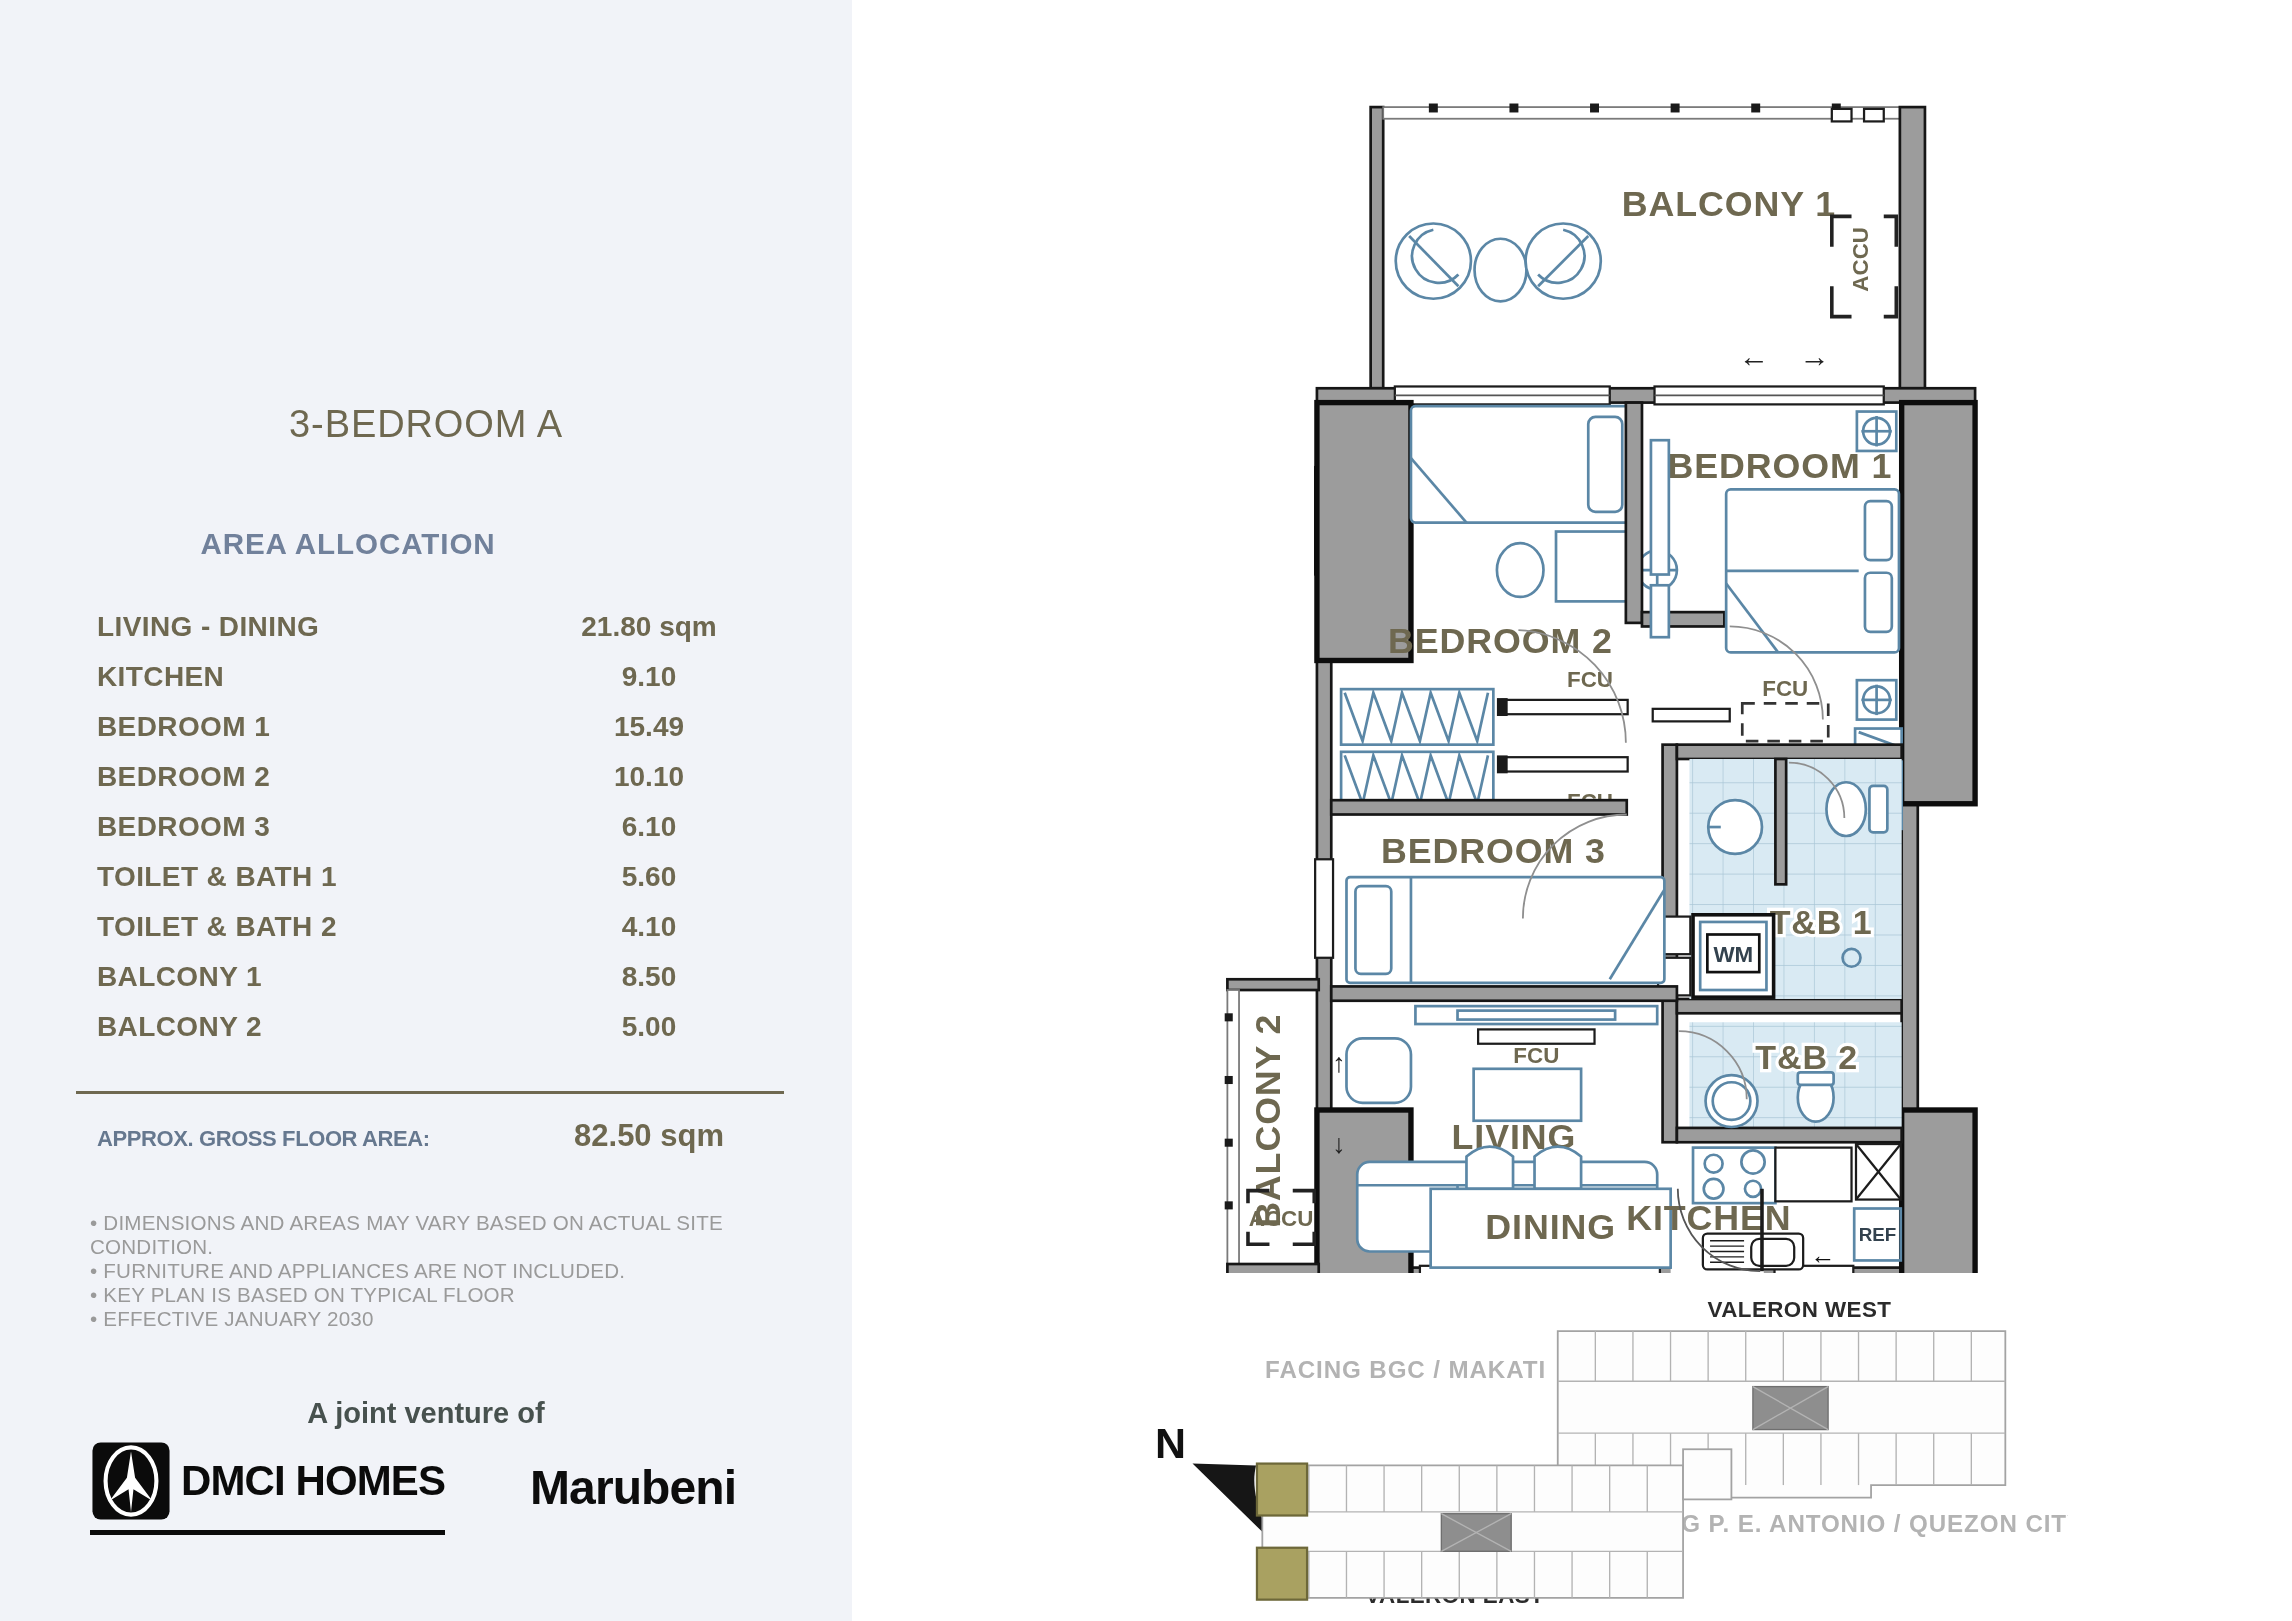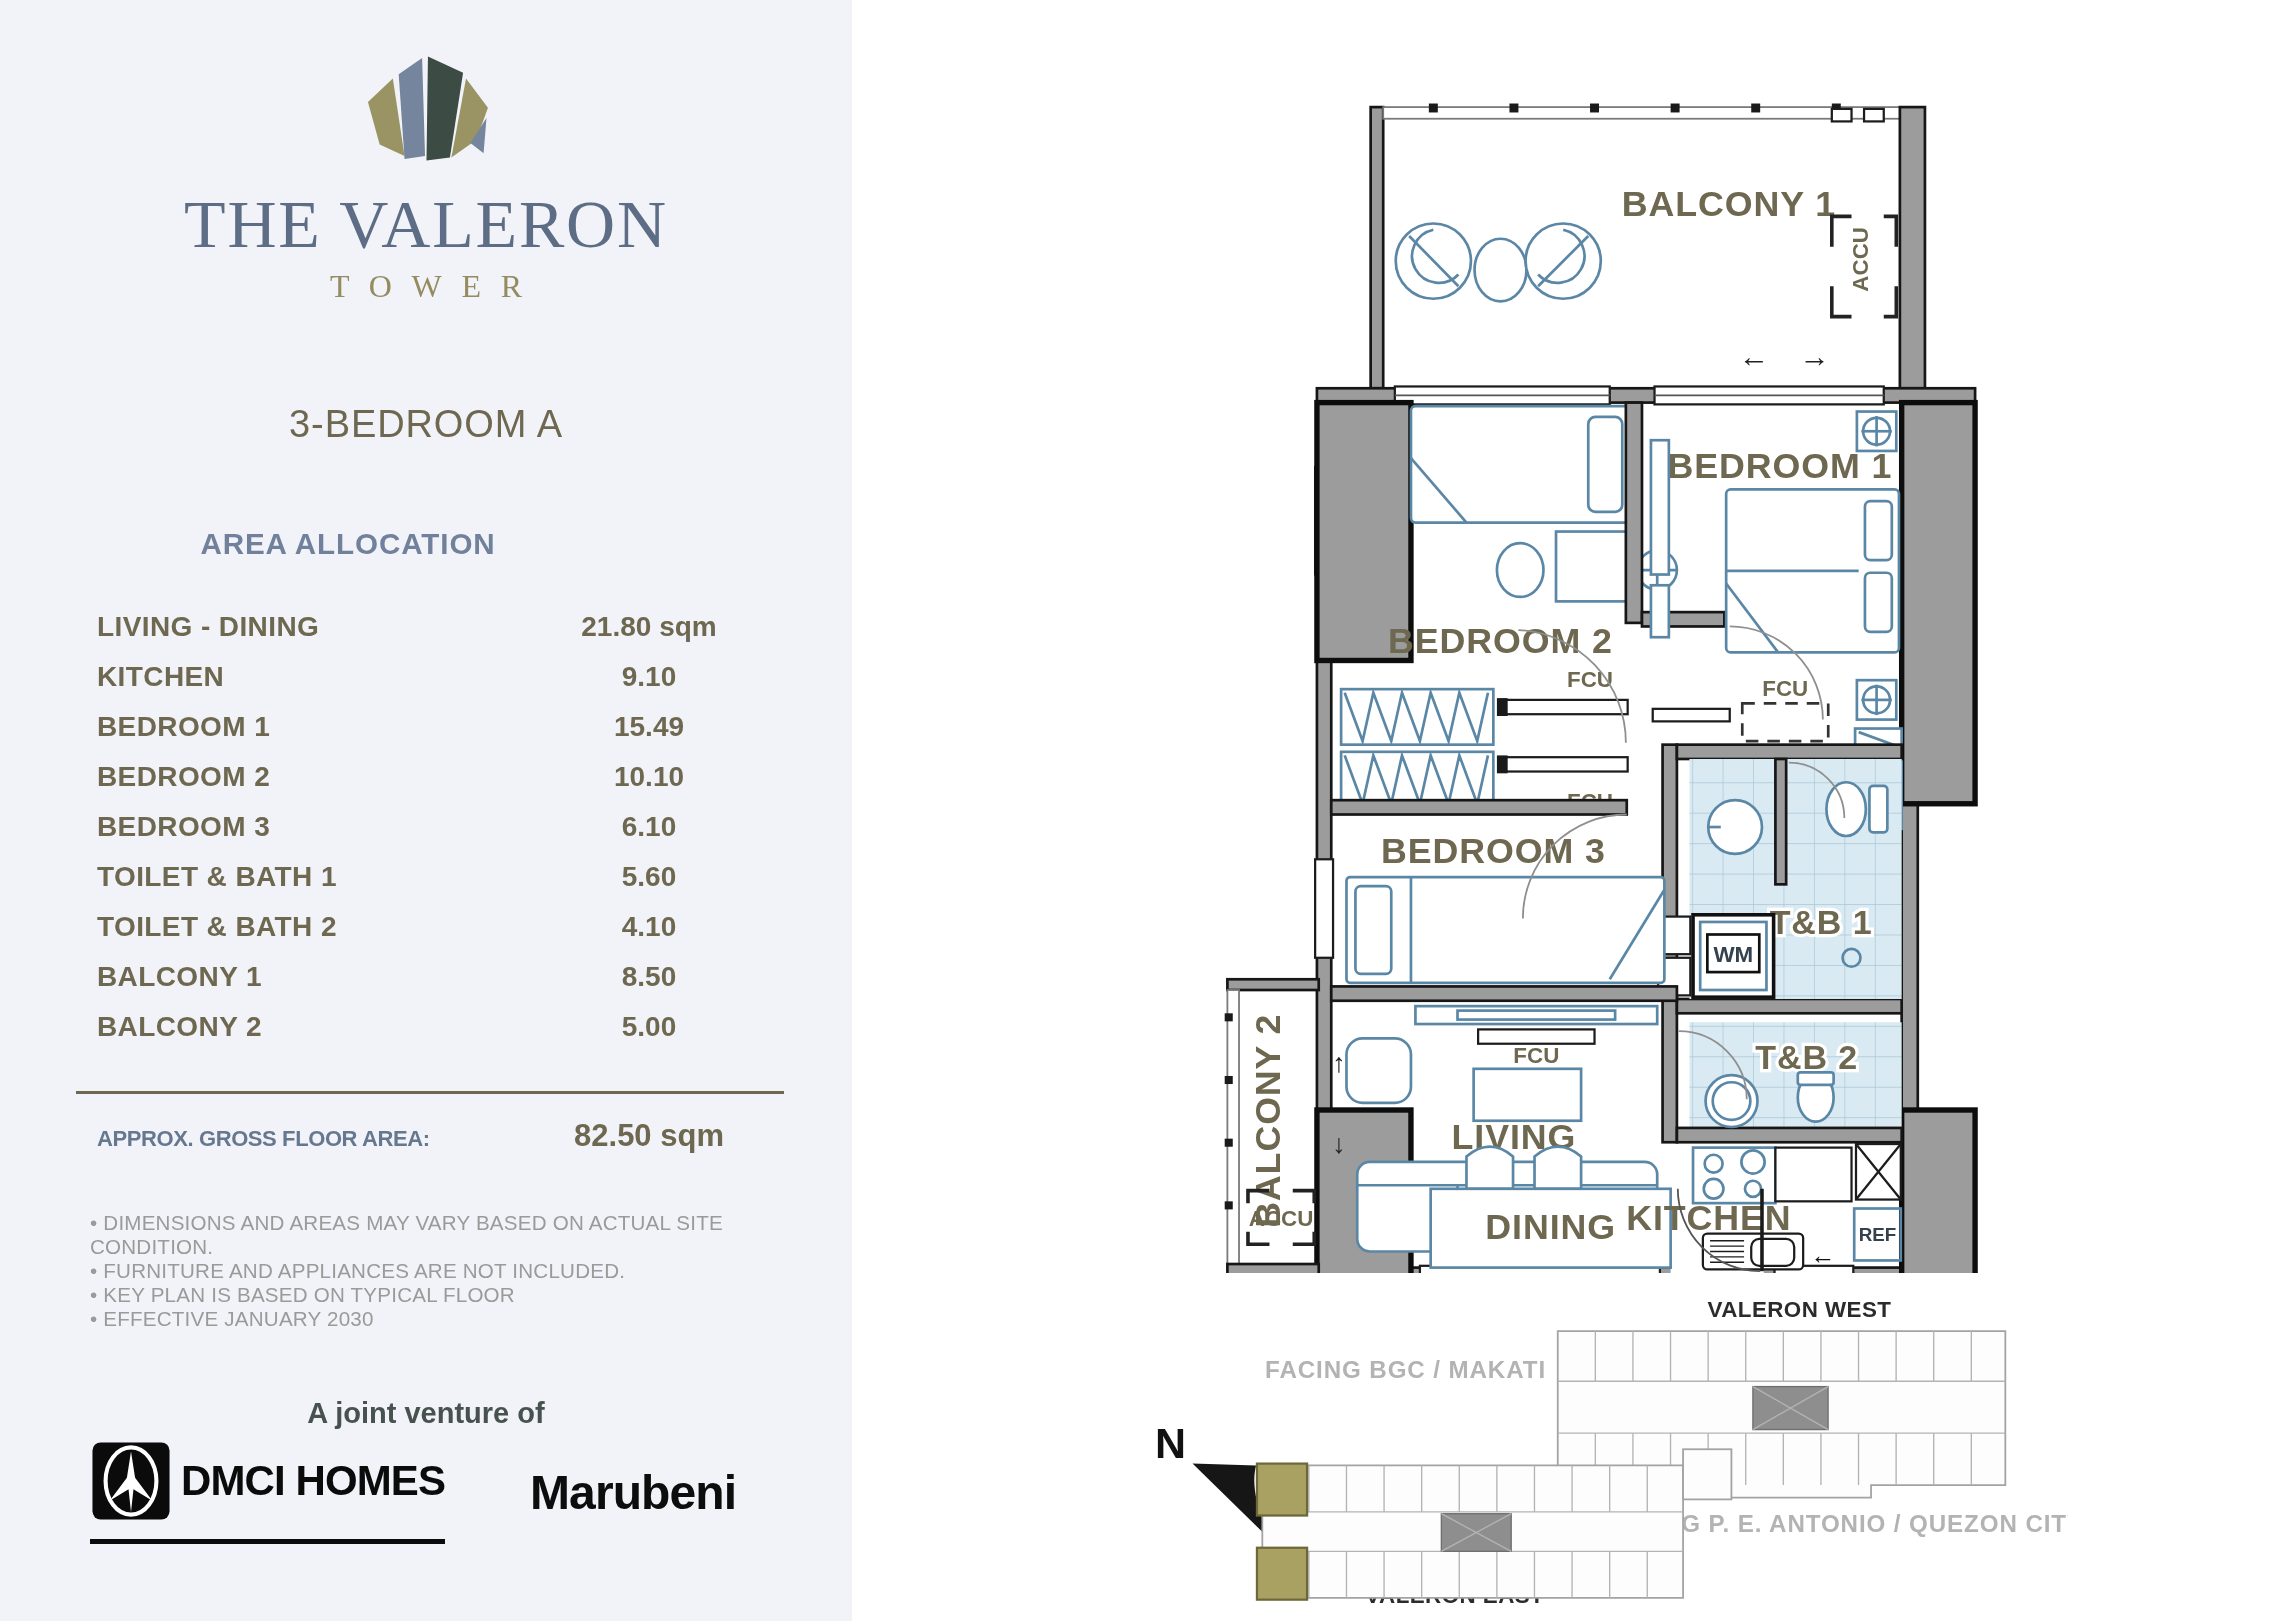--- a/index.html
+++ b/index.html
@@ -22,21 +22,21 @@
   .arow .val{width:260px;text-align:center;}
   .divider{position:absolute;left:76px;top:1091px;width:708px;border-top:3.6px solid #6e6850;}
   .gross{position:absolute;left:97px;top:1118px;width:682px;display:flex;align-items:baseline;}
   .gross .glbl{flex:1;font-size:22px;font-weight:bold;color:#66788f;letter-spacing:-0.4px;}
   .gross .gval{width:260px;text-align:center;font-size:31px;font-weight:bold;color:#6e6850;}
   .notes{position:absolute;left:90px;top:1211px;width:716px;font-size:20.6px;color:#9a9a9a;
          line-height:24px;letter-spacing:0.2px;}
   .jv{position:absolute;left:0;top:1397px;width:852px;text-align:center;font-size:29px;
       font-weight:bold;color:#47514e;}
   .partners{position:absolute;left:90px;top:1440px;width:716px;display:flex;align-items:center;}
-  .dmci{display:flex;align-items:center;border-bottom:5.4px solid #0b0b0b;padding-bottom:17px;}
+  .dmci{display:flex;align-items:center;border-bottom:5.4px solid #0b0b0b;padding-bottom:8px;}
   .dmci-text{font-size:42px;font-weight:bold;color:#0b0b0b;letter-spacing:-0.9px;margin-left:9px;}
   .marubeni{font-size:48px;font-weight:800;color:#0d0d0d;letter-spacing:-0.9px;margin-left:85px;}
   
   #unit-plan{position:absolute;left:1205px;top:82px;}
   #key-plan{position:absolute;left:1137px;top:1288px;}
   svg text{font-family:"Liberation Sans",sans-serif;}
   .room-label{font-size:40px;font-weight:bold;fill:#6e6850;letter-spacing:1px;}
   .room-label-halo{font-size:38px;font-weight:bold;fill:#6e6850;stroke:#ffffff;stroke-width:7px;
       paint-order:stroke;letter-spacing:1px;}
   .small-label{font-size:25px;font-weight:bold;fill:#6e6850;}
@@ -52,31 +52,20 @@
   .kp-label{font-size:25px;font-weight:bold;fill:#2b2b2b;letter-spacing:0.5px;}
   .kp-facing{font-size:27px;font-weight:bold;fill:#b3b3b3;letter-spacing:1px;}
 </style>
 </head>
 <body>
 
 <div id="canvas">
 
   <div id="sidebar">
 
-    <div class="logo-wrap">
-      <svg width="161" height="134" viewBox="0 0 220 170">
-        <polygon points="30,74 64,42 80,148 46,132" fill="#9a9464"></polygon>
-        <polygon points="72,36 104,14 108,148 80,152" fill="#74859d"></polygon>
-        <polygon points="112,12 160,34 142,150 110,154" fill="#3c4b43"></polygon>
-        <polygon points="164,42 194,82 178,126 144,150" fill="#9a9464"></polygon>
-        <polygon points="170,130 192,96 188,144" fill="#74859d"></polygon>
-      </svg>
-      <div class="wordmark">THE VALERON</div>
-      <div class="wordmark-sub">TOWER</div>
-    </div>
 
     <div class="unit-title">3-BEDROOM A</div>
     <div class="area-heading">AREA ALLOCATION</div>
 
     <div class="area-rows">
       <div class="arow">
           <span class="lbl">LIVING - DINING</span>
           <span class="val">21.80 sqm</span>
         </div>
       <div class="arow">

